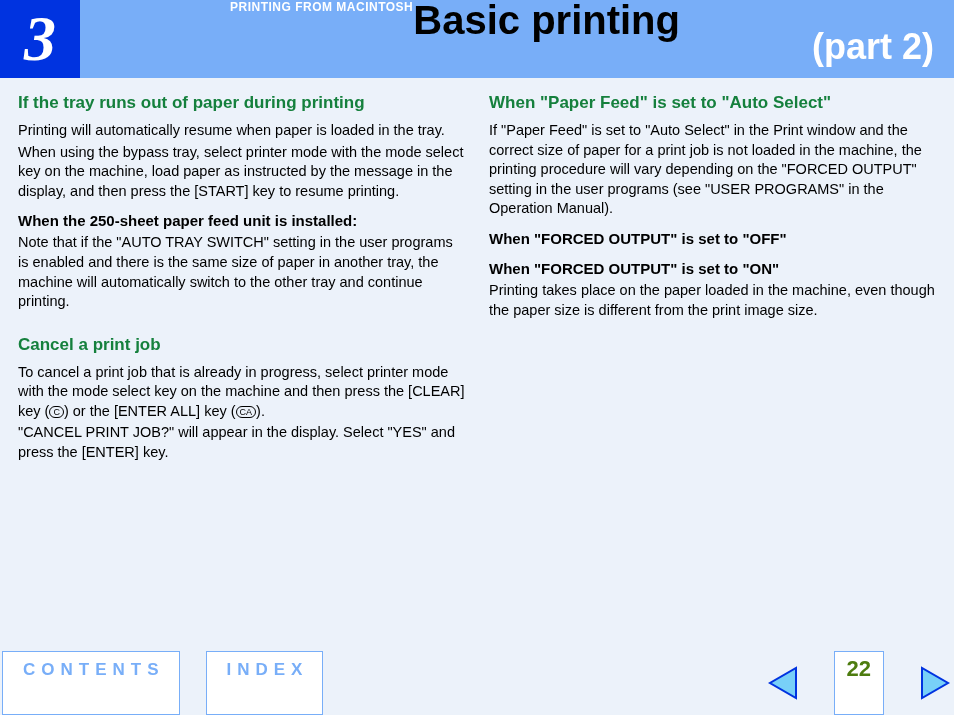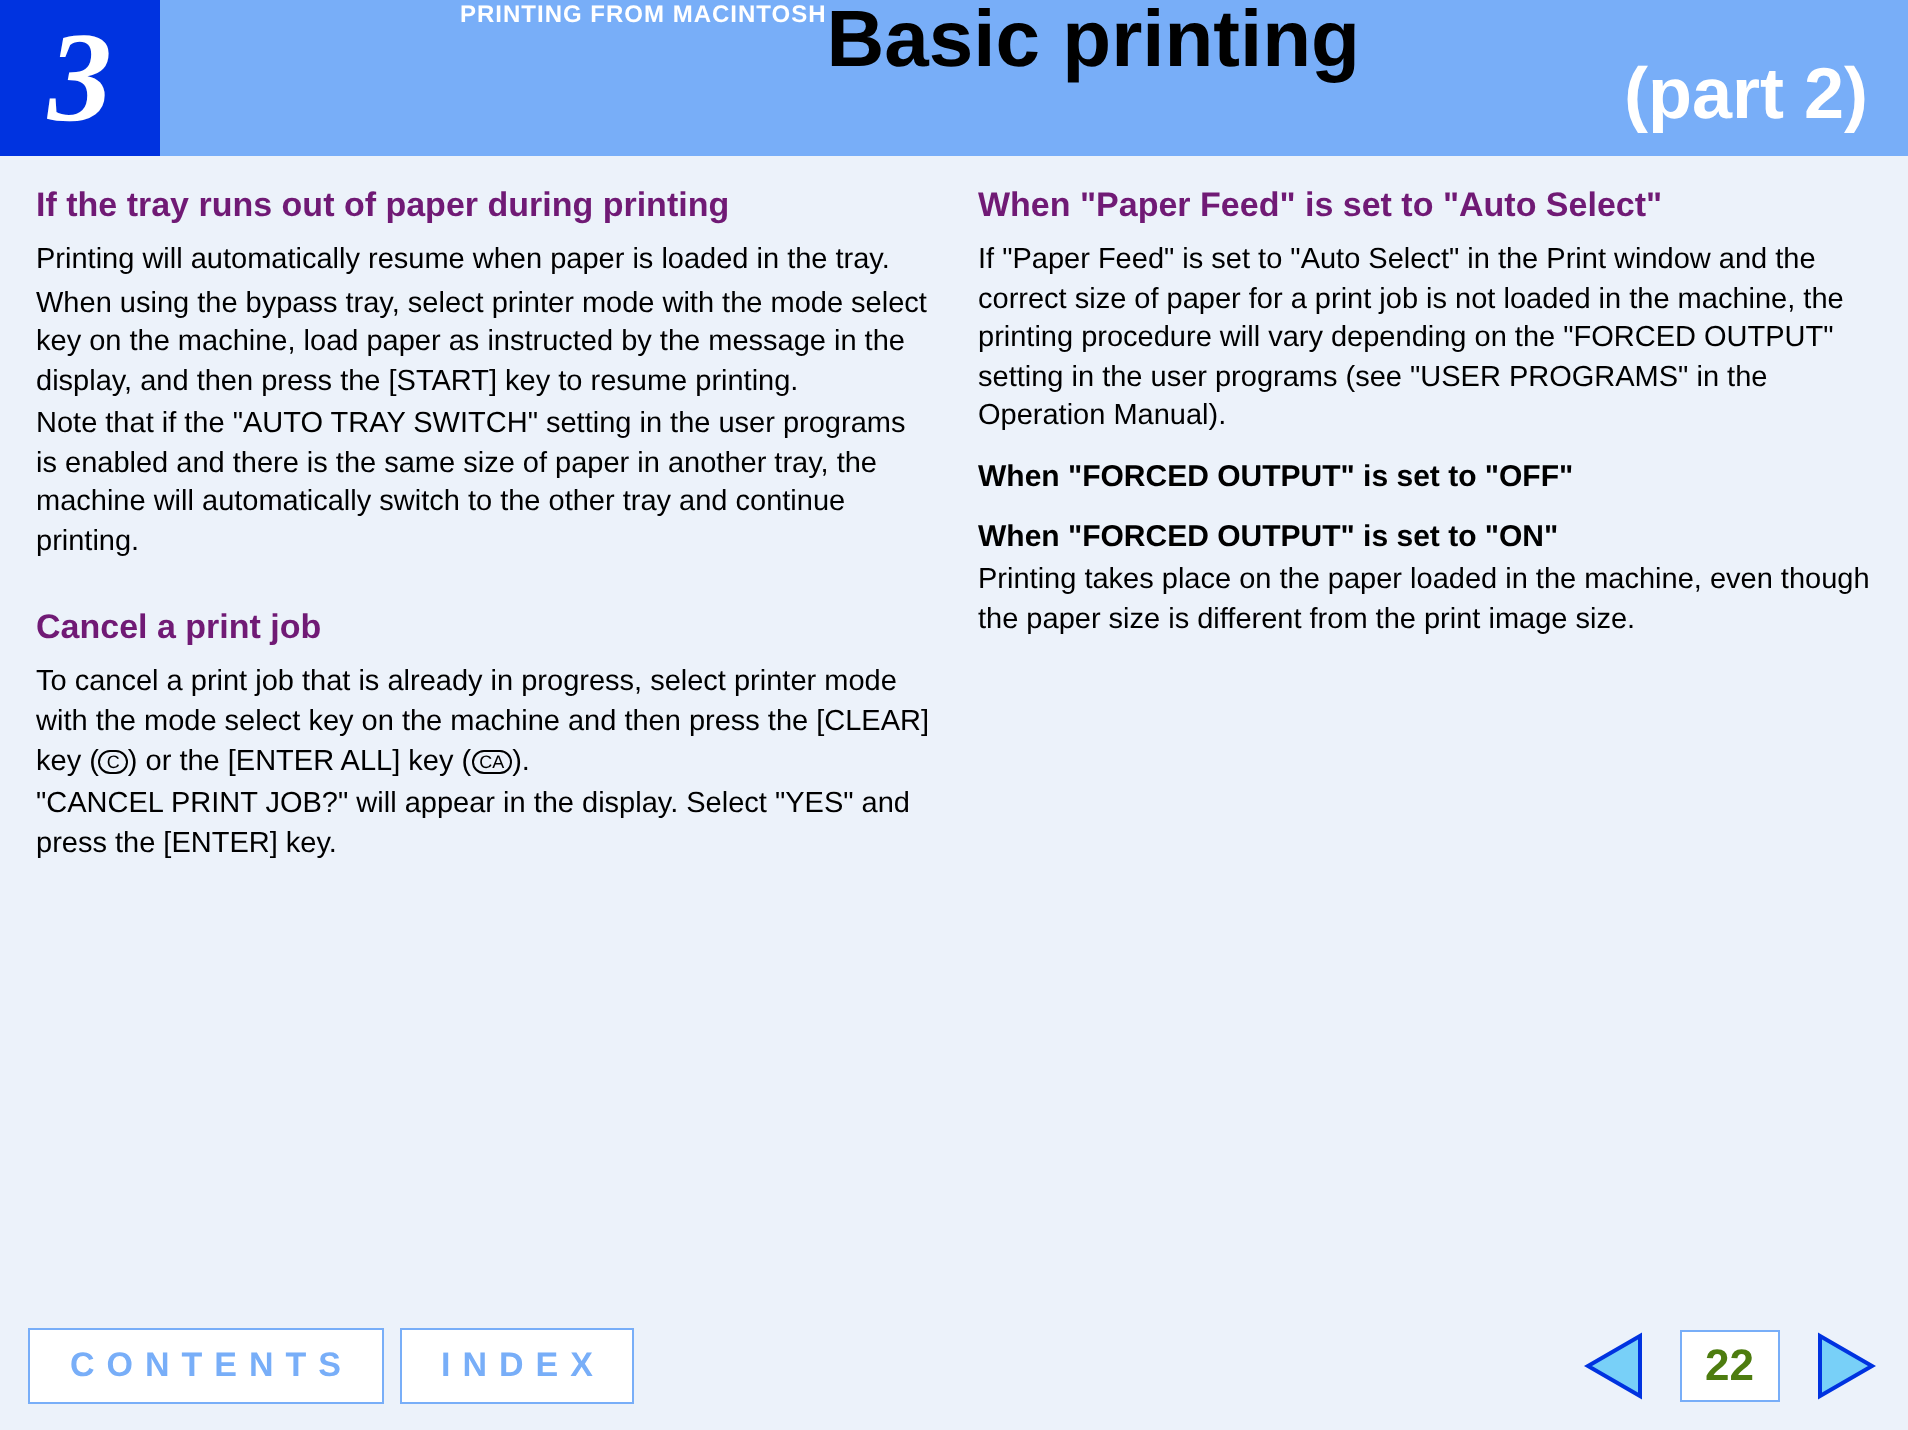--- a/index.html
+++ b/index.html
@@ -63,21 +63,21 @@
     padding: 14px 18px 0 18px;
     gap: 24px;
   }
   .col {
     flex: 1;
     font-size: 14.5px;
     line-height: 1.35;
     color: #000;
   }
   .h-blue {
-    color: #701a75;
+    color: #15803d;
     font-weight: bold;
     font-size: 17px;
     margin-bottom: 6px;
   }
   .h-blue.mt { margin-top: 22px; }
   .h-black {
     font-weight: bold;
     font-size: 15px;
     margin-top: 10px;
     margin-bottom: 2px;
@@ -94,23 +94,22 @@
     min-width: 14px;
     text-align: center;
   }
   .footer {
     position: absolute;
     left: 0;
     right: 0;
     bottom: 0;
     height: 64px;
     display: flex;
-    align-items: center;
-    padding: 0 14px;
-    gap: 8px;
+    padding: 0 2px;
+    gap: 26px;
   }
   .nav-btn {
     background: #fff;
     border: 1px solid #78aef8;
     color: #78aef8;
     font-size: 17px;
     font-weight: bold;
     letter-spacing: 6px;
     padding: 8px 14px 8px 20px;
     cursor: pointer;
@@ -142,20 +141,21 @@
     <div class="page-title">Basic printing</div>
   </div>
   <div class="part-label">(part 2)</div>
 </div>
 
 <div class="content">
   <div class="col">
     <div class="h-blue">If the tray runs out of paper during printing</div>
     <div class="para">Printing will automatically resume when paper is loaded in the tray.</div>
     <div class="para">When using the bypass tray, select printer mode with the mode select key on the machine, load paper as instructed by the message in the display, and then press the [START] key to resume printing.</div>
+    <div class="h-black">When the 250-sheet paper feed unit is installed:</div>
     <div class="para">Note that if the "AUTO TRAY SWITCH" setting in the user programs is enabled and there is the same size of paper in another tray, the machine will automatically switch to the other tray and continue printing.</div>
 
     <div class="h-blue mt">Cancel a print job</div>
     <div class="para">
       <span>To cancel a print job that is already in progress, select printer mode with the mode select key on the machine and then press the [CLEAR] key (</span><span class="key-icon">C</span><span>) or the [ENTER ALL] key (</span><span class="key-icon">CA</span><span>).</span>
     </div>
     <div class="para">"CANCEL PRINT JOB?" will appear in the display. Select "YES" and press the [ENTER] key.</div>
   </div>
 
   <div class="col">

